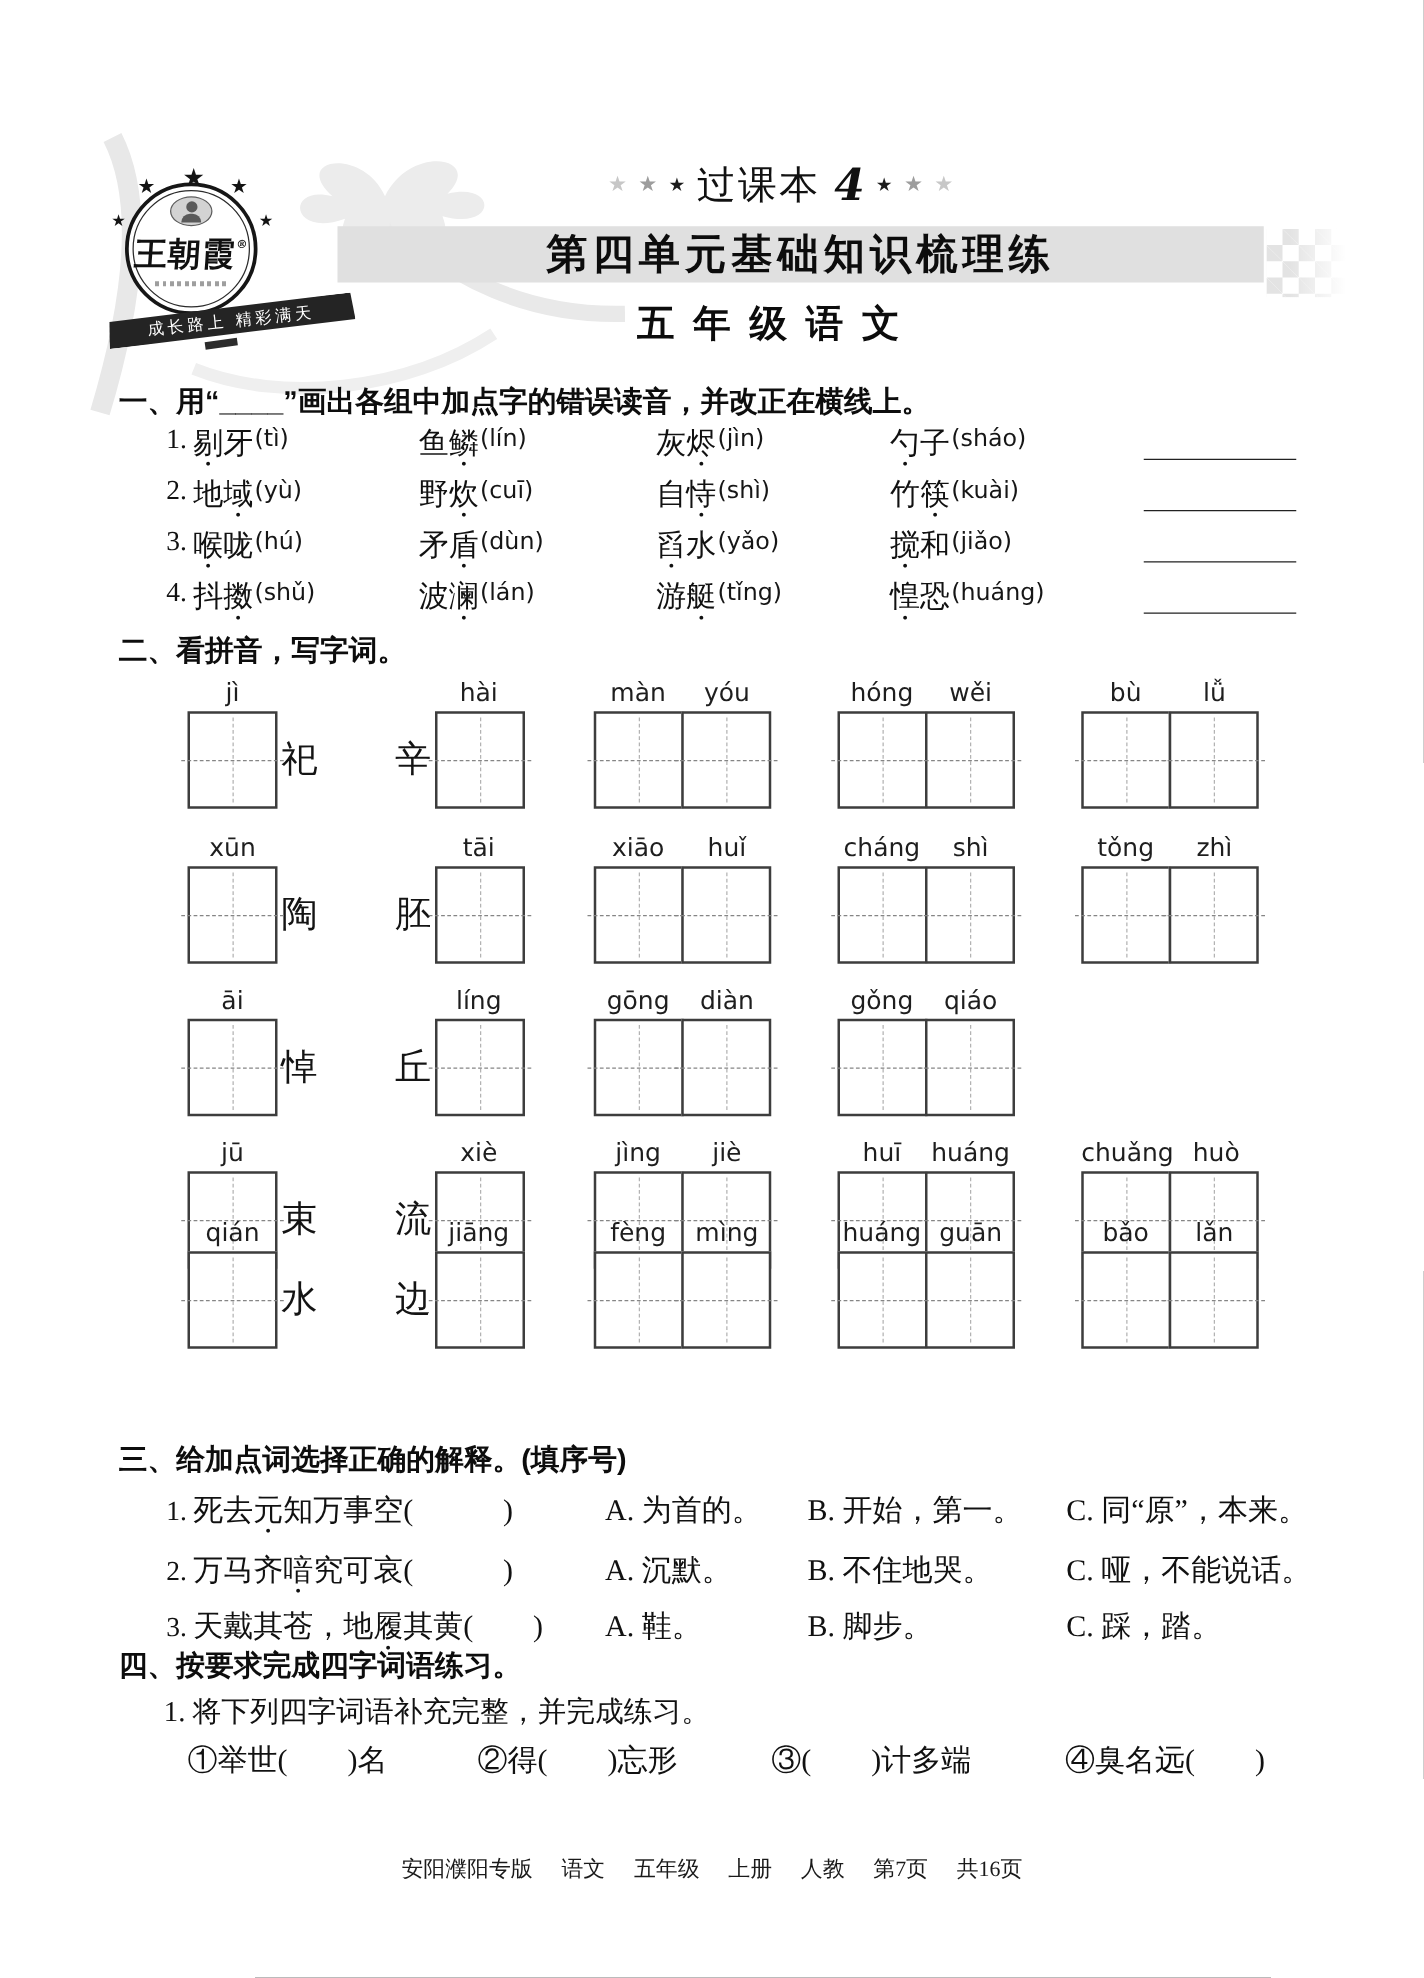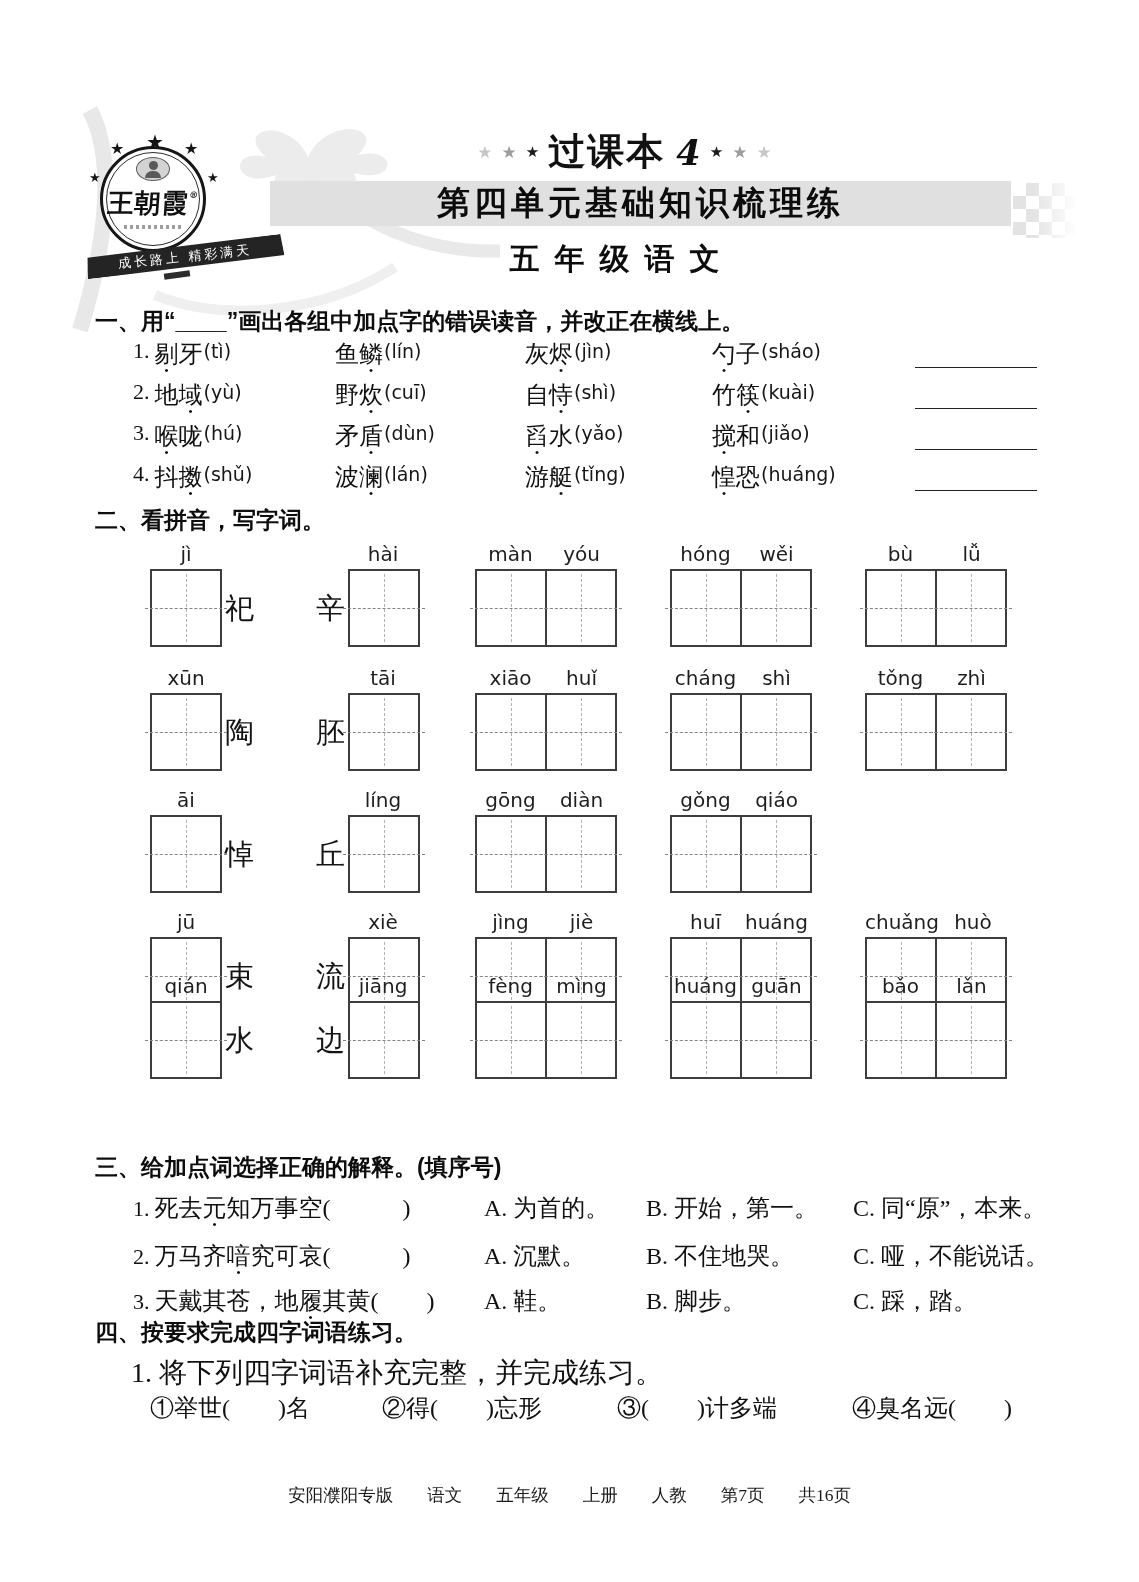--- a/index.html
+++ b/index.html
@@ -40,40 +40,40 @@
     font-family:"Liberation Sans",sans-serif; }
   .rtail { position:absolute; left:86px; top:160px; width:26px; height:6px; background:#2c2c2c;
     transform:rotate(-8deg); }
   
   .titleline { position:absolute; top:127px; left:0; width:100%; display:flex; justify-content:center; }
   .titleline .inner { display:flex; align-items:center; gap:9px; transform:translateX(55px); }
   .st { line-height:1; font-family:"DejaVu Sans",sans-serif; }
   .stA { color:#c7c7c7; font-size:17px; }
   .stB { color:#9d9d9d; font-size:17px; }
   .stC { color:#1c1c1c; font-size:15px; }
-  .series { font-size:37px; font-weight:bold; letter-spacing:2px; }
+  .series { font-size:31px; font-weight:normal; letter-spacing:2px; }
   .seriesnum { font-size:35px; font-weight:bold; font-style:italic; margin-left:2px;
     font-family:"DejaVu Serif",serif; }
   .banner { position:absolute; left:270px; top:181px; width:741px; height:45px; background:#e0e0e0;
     display:flex; align-items:center; justify-content:center; font-size:33px; font-weight:bold;
     letter-spacing:4px; font-family:"Liberation Sans",sans-serif; color:#0c0c0c; }
   .checker { position:absolute; left:1013px; top:183px; width:64px; height:55px;
     background-image:
       linear-gradient(45deg,#e3e3e3 25%,transparent 25%,transparent 75%,#e3e3e3 75%),
       linear-gradient(45deg,#e3e3e3 25%,transparent 25%,transparent 75%,#e3e3e3 75%);
     background-size:26px 26px; background-position:0 0,13px 13px;
     -webkit-mask-image:linear-gradient(to right,#000 30%,transparent);
             mask-image:linear-gradient(to right,#000 30%,transparent); }
   .subtitle { position:absolute; top:239px; left:0; width:100%; text-align:center;
     font-size:30px; font-weight:bold; letter-spacing:15px; text-indent:15px;
     font-family:"Liberation Sans",sans-serif; transform:translateX(45px); color:#0c0c0c; }
   
   .head { position:absolute; left:95px; font-size:23px; font-weight:bold;
     font-family:"Liberation Sans",sans-serif; color:#0d0d0d; }
-  .subhead { position:absolute; left:131px; font-size:28px; color:#111; }
+  .subhead { position:absolute; left:131px; font-size:23px; color:#111; }
   
   .s1rows { position:absolute; top:338px; left:0; width:100%; }
   .s1row { display:flex; align-items:flex-start; height:41px; padding-left:133px; font-size:24px; }
   .s1row .cell { display:flex; align-items:flex-start; }
   .s1row .cell:nth-child(1){ width:202px; }
   .s1row .cell:nth-child(2){ width:190px; }
   .s1row .cell:nth-child(3){ width:187px; }
   .s1row .cell:nth-child(4){ width:203px; }
   .num { margin-right:5px; font-size:22px; }
   .ch { display:inline-block; }
@@ -107,21 +107,21 @@
   .s3row .optA { width:162px; }
   .s3row .optB { width:207px; }
   .qn { margin-right:5px; font-size:22px; }
   
   .s4row { position:absolute; left:0; width:100%; display:flex; padding-left:150px; font-size:24px; }
   .s4row .it:nth-child(1){ width:232px; }
   .s4row .it:nth-child(2){ width:235px; }
   .s4row .it:nth-child(3){ width:235px; }
   
   .footer { position:absolute; top:1483px; left:0; width:100%; display:flex; justify-content:center;
-    gap:34px; font-size:17.5px; color:#1a1a1a; }
+    gap:23px; font-size:17.5px; color:#1a1a1a; }
 </style>
 </head>
 <body>
 
 <div class="page">
 
   <svg class="deco" viewBox="0 0 440 230">
     <path d="M30,5 C58,60 44,145 20,225" stroke="#e8e8e8" stroke-width="16" fill="none"></path>
     <path d="M250,68 C300,120 365,148 440,146" stroke="#e9e9e9" stroke-width="13" fill="none"></path>
     <path d="M95,190 C165,218 265,208 335,162" stroke="#efefef" stroke-width="10" fill="none"></path>

